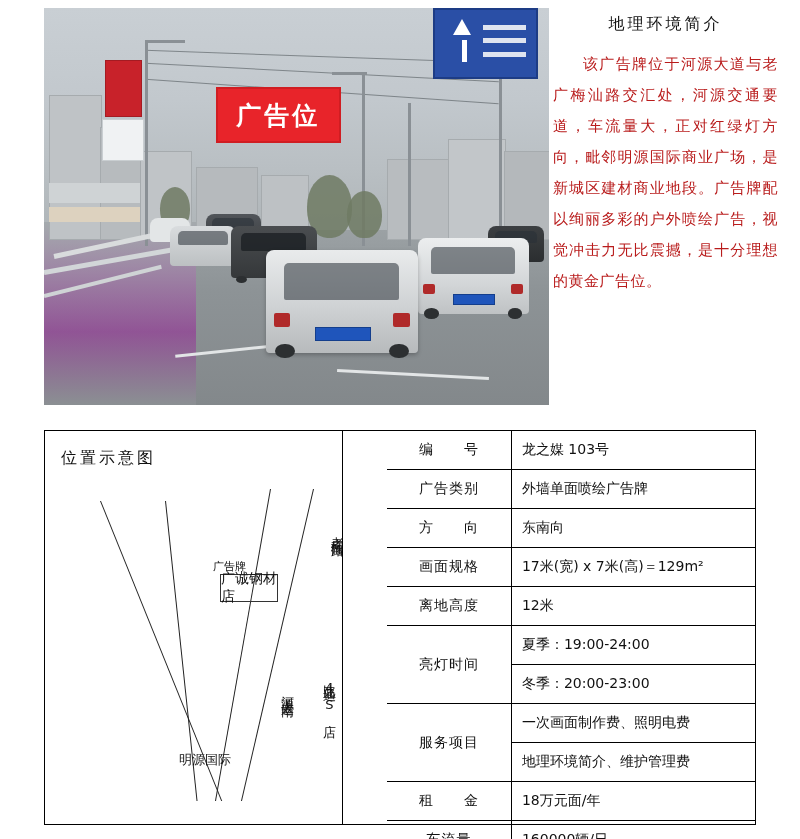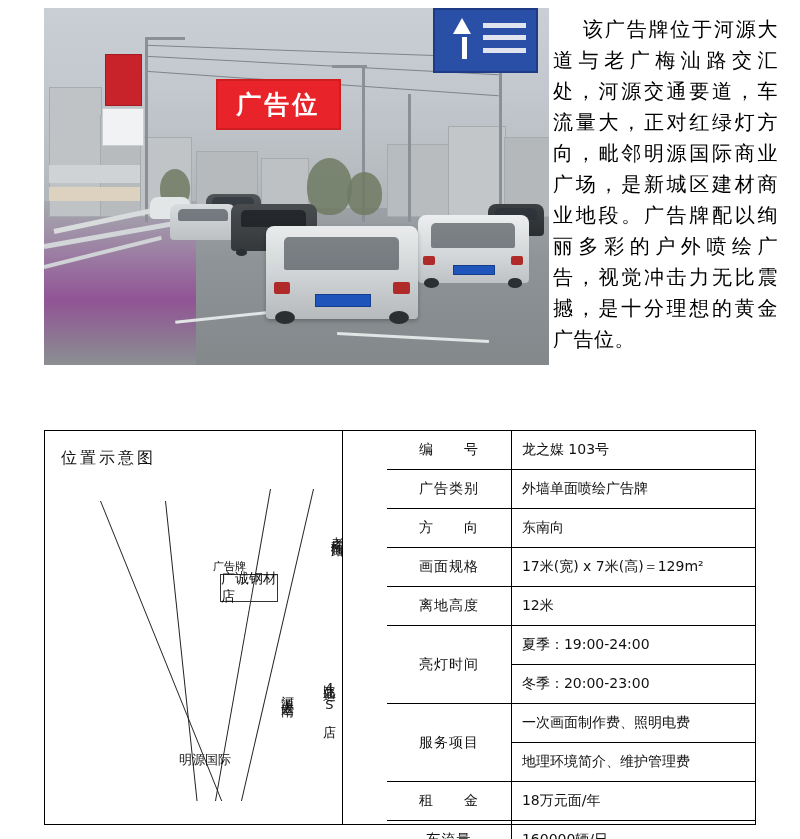--- a/index.html
+++ b/index.html
@@ -23,21 +23,21 @@
     top: 0;
     width: 800px;
     height: 380px;
   }
 
   .photo {
     position: absolute;
     left: 44px;
     top: 8px;
     width: 505px;
-    height: 357px;
+    height: 397px;
     overflow: hidden;
     background: #8e9499;
   }
 
   
   .ph-sky {
     position: absolute; left: 0; top: 0; width: 100%; height: 58%;
     background: linear-gradient(180deg, #c9cfd4 0%, #c2c8cd 40%, #b9bfc3 70%, #aeb4b7 100%);
   }
   .ph-road {
@@ -305,26 +305,26 @@
   }
   .right-title {
     text-align: center;
     font-size: 16px;
     letter-spacing: 3px;
     color: #111;
     font-family: "DejaVu Sans", sans-serif;
     margin-bottom: 14px;
   }
   .right-body {
-    font-size: 20px;
+    font-size: 15px;
     line-height: 31px;
     letter-spacing: .5px;
     text-indent: 30px;
     text-align: justify;
-    color: #000000;
+    color: #b91c1c;
     font-family: "DejaVu Sans", sans-serif;
   }
 
   
   .bottom-section {
     position: absolute;
     left: 44px;
     top: 430px;
     width: 712px;
     height: 395px;
@@ -524,20 +524,21 @@
       <div class="win"></div>
       <div class="plate"></div>
       <div class="light lt"></div>
         <div class="light rt"></div>
       <div class="wheel lw"></div>
         <div class="wheel rw"></div>
     </div>
   </div>
 
   <div class="right-text">
+    <div class="right-title">地理环境简介</div>
     <div class="right-body">该广告牌位于河源大道与老广梅汕路交汇处，河源交通要道，车流量大，正对红绿灯方向，毗邻明源国际商业广场，是新城区建材商业地段。广告牌配以绚丽多彩的户外喷绘广告，视觉冲击力无比震撼，是十分理想的黄金广告位。</div>
   </div>
 </div>
 
 <div class="bottom-section">
 
   <div class="map-box">
     <div class="map-title">位置示意图</div>
 
     <div class="road-shape r-main-l"></div>

